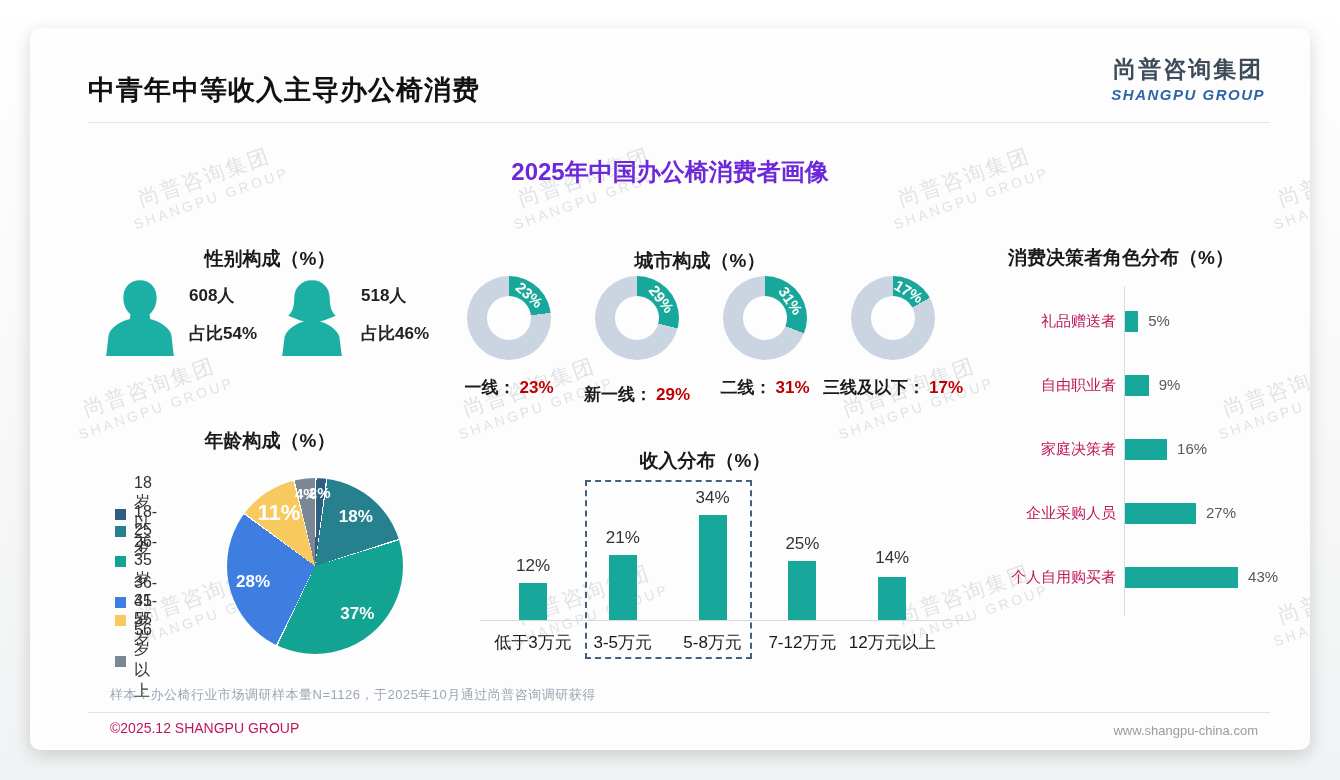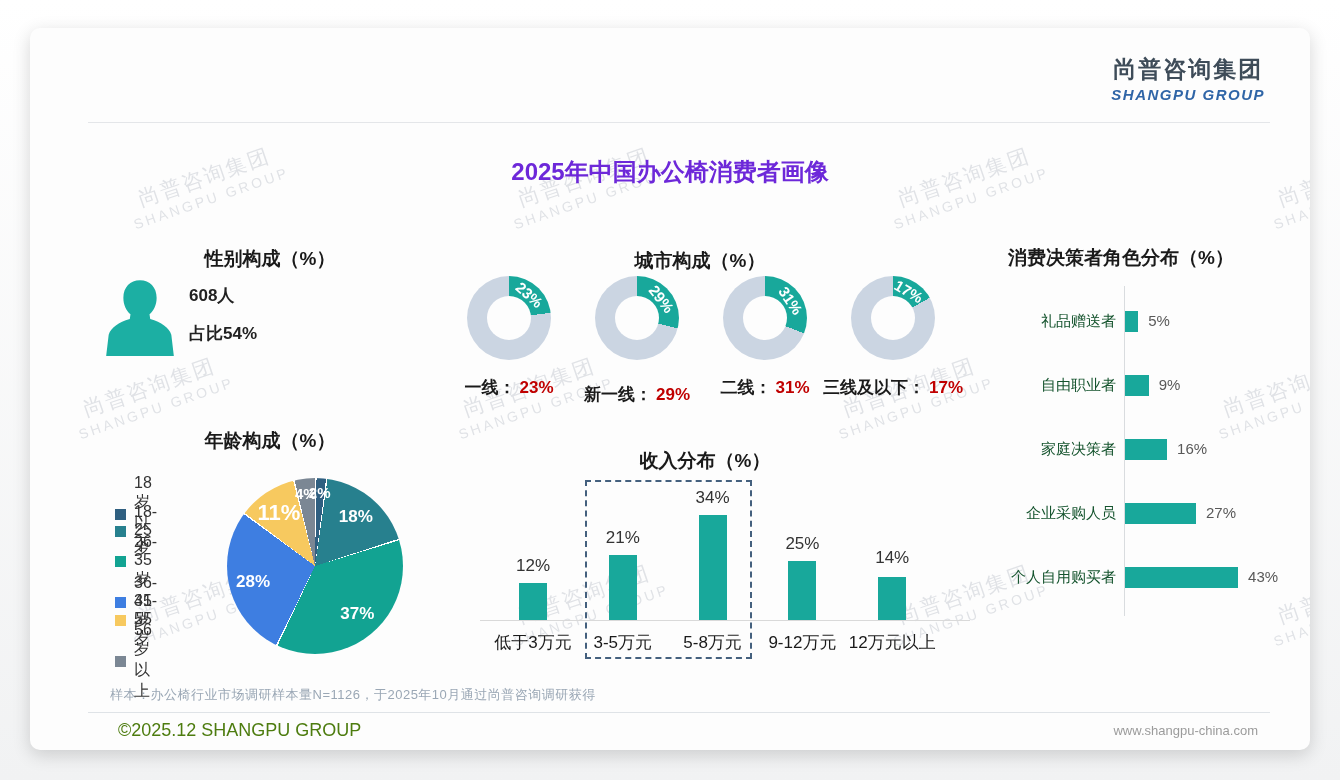--- a/index.html
+++ b/index.html
@@ -33,42 +33,42 @@
   .gender-texts div { font-size:17px; font-weight:bold; color:#222; }
 
   
   .donut { position:absolute; width:84px; height:84px; border-radius:50%; }
   .donut::after { content:""; position:absolute; left:20px; top:20px; width:44px; height:44px; border-radius:50%; background:#fdfdfd; }
   .donut-label { position:absolute; left:50%; top:50%; z-index:3; font-size:15px; font-weight:bold; color:#fff; }
   .donut-cap { position:absolute; text-align:center; font-size:17px; font-weight:bold; color:#1a1a1a; white-space:nowrap; }
   .donut-cap .val { margin-left:4px; }
 
   
-  .role-row-label { position:absolute; font-size:15px; color:#14532d; text-align:right; white-space:nowrap; }
+  .role-row-label { position:absolute; font-size:15px; color:#be185d; text-align:right; white-space:nowrap; }
   .role-bar { position:absolute; height:21px; }
   .role-val { position:absolute; font-size:15px; color:#595959; }
   .roles-axis { position:absolute; width:1px; background:#d9dcdf; }
 
   
   .legend-item { position:absolute; display:flex; align-items:center; font-size:16px; color:#333; }
   .legend-swatch { width:11px; height:11px; margin-right:8px; flex:0 0 auto; }
   .pie { position:absolute; border-radius:50%; }
   .pie-label { position:absolute; color:#fff; font-weight:bold; transform:translate(-50%,-50%); z-index:3; white-space:nowrap; }
 
   
   .inc-bar { position:absolute; }
   .inc-val { position:absolute; font-size:17px; color:#333; text-align:center; }
   .inc-cat { position:absolute; font-size:17px; color:#1a1a1a; text-align:center; white-space:nowrap; }
   .inc-axis { position:absolute; height:1px; background:#d9d9d9; }
   .dash-box { position:absolute; left:555px; top:452px; width:167px; height:179px; border:2px dashed #44607e; z-index:1; }
 
   
   .sample-note { left:80px; top:658px; font-size:13px; color:#9aa7b5; letter-spacing:.5px; }
   .footer-divider { left:58px; top:684px; width:1182px; height:1px; background:#dfe3e7; }
-  .copyright { left:80px; top:692px; font-size:18px; color:#4d7c0f;margin-left:8px; }
+  .copyright { left:80px; top:692px; font-size:14px; color:#be185d; }
   .website { right:52px; top:695px; font-size:13px; color:#9b9b9b; }
 </style>
 </head>
 <body>
 
 <div class="slide">
   <div class="card">
 
     <div class="wm-layer" id="wm-layer">
         <div class="wm" style="left: 95px; top: 135px;">
@@ -114,38 +114,51 @@
         <div class="wm" style="left: 855px; top: 552px;">
           <div class="l1">尚普咨询集团</div>
           <div class="l2">SHANGPU GROUP</div>
         </div>
         <div class="wm" style="left: 1235px; top: 552px;">
           <div class="l1">尚普咨询集团</div>
           <div class="l2">SHANGPU GROUP</div>
         </div>
       </div>
 
+    <div class="z page-title">中青年中等收入主导办公椅消费</div>
     <div class="z logo">
       <div class="logo-cn">尚普咨询集团</div>
       <div class="logo-en">SHANGPU GROUP</div>
     </div>
     <div class="z header-divider"></div>
 
     <div class="z main-title">2025年中国办公椅消费者画像</div>
 
     <div class="z sec-title" style="left:100px;top:218px;width:280px;">性别构成（%）</div>
     <div class="z gender-block" style="left:73px;top:250px;">
       <span class="person-icon">
         <svg width="74" height="78" viewBox="0 0 64 68" fill="#1cafa3">
           <path d="M32 2c8.6 0 14.5 6.2 14.5 15.2 0 6.4-2.6 11.6-6.2 14.4l.6 4.2c9.8 2.8 16.4 7.6 18.4 13.6l2.2 18.6H2.5L4.7 49.4c2-6 8.6-10.8 18.4-13.6l.6-4.2c-3.6-2.8-6.2-8-6.2-14.4C17.5 8.2 23.4 2 32 2z"></path>
         </svg>
       </span>
       <div class="gender-texts" style="margin-left:12px;margin-top:6px;">
         <div>608人</div>
         <div style="margin-top:15px;">占比54%</div>
+      </div>
+    </div>
+    <div class="z gender-block" style="left:245px;top:250px;">
+      <span class="person-icon">
+        <svg width="74" height="78" viewBox="0 0 64 68" fill="#1cafa3">
+          <path d="M32 2c9.4 0 15.5 6.6 15.5 16 0 6.8 1.8 11.8 5.3 15l-9.4 3.6c-7.4 2.6-15.4 2.6-22.8 0L11.2 33c3.5-3.2 5.3-8.2 5.3-15C16.5 8.6 22.6 2 32 2z"></path>
+          <path d="M27 34h10l.8 3.4c9.6 2.8 16 7.6 18 13.5L58 68H6l2.2-17.1c2-5.9 8.4-10.7 18-13.5L27 34z"></path>
+        </svg>
+      </span>
+      <div class="gender-texts" style="margin-left:12px;margin-top:6px;">
+        <div>518人</div>
+        <div style="margin-top:15px;">占比46%</div>
       </div>
     </div>
 
     <div class="z sec-title" style="left:520px;top:220px;width:300px;">城市构成（%）</div>
     <div id="city-donuts">
         <div class="donut z" style="left: 437px; top: 248px; background: conic-gradient(rgb(24, 168, 155) 0deg, rgb(24, 168, 155) 23%, rgb(203, 213, 226) 23%, rgb(203, 213, 226) 100%);">
           <div class="donut-label" style="transform: translate(-50%, -50%) rotate(41.4deg) translateY(-31px);">23%</div>
         </div>
         <div class="donut-cap z" style="left: 389px; top: 348px; width: 180px;"><span>一线：</span><span class="val" style="color: rgb(192, 0, 0);">23%</span></div>
         <div class="donut z" style="left: 565px; top: 248px; background: conic-gradient(rgb(24, 168, 155) 0deg, rgb(24, 168, 155) 29%, rgb(203, 213, 226) 29%, rgb(203, 213, 226) 100%);">
@@ -231,19 +244,19 @@
         <div class="inc-val" style="left: 8px; top: 87.8px; width: 90px;">12%</div>
         <div class="inc-cat" style="left: -7px; top: 163px; width: 120px;">低于3万元</div>
         <div class="inc-bar" style="left: 128.8px; top: 86.9px; width: 28px; height: 65.1px; background: rgb(24, 168, 155);"></div>
         <div class="inc-val" style="left: 97.8px; top: 59.9px; width: 90px;">21%</div>
         <div class="inc-cat" style="left: 82.8px; top: 163px; width: 120px;">3-5万元</div>
         <div class="inc-bar" style="left: 218.6px; top: 46.6px; width: 28px; height: 105.4px; background: rgb(24, 168, 155);"></div>
         <div class="inc-val" style="left: 187.6px; top: 19.6px; width: 90px;">34%</div>
         <div class="inc-cat" style="left: 172.6px; top: 163px; width: 120px;">5-8万元</div>
         <div class="inc-bar" style="left: 308.4px; top: 93.1px; width: 28px; height: 58.9px; background: rgb(24, 168, 155);"></div>
         <div class="inc-val" style="left: 277.4px; top: 66.1px; width: 90px;">25%</div>
-        <div class="inc-cat" style="left: 262.4px; top: 163px; width: 120px;">9-12万元</div>
+        <div class="inc-cat" style="left: 262.4px; top: 163px; width: 120px;">7-12万元</div>
         <div class="inc-bar" style="left: 398.2px; top: 108.6px; width: 28px; height: 43.4px; background: rgb(24, 168, 155);"></div>
         <div class="inc-val" style="left: 367.2px; top: 80px; width: 90px;">14%</div>
         <div class="inc-cat" style="left: 352.2px; top: 163px; width: 120px;">12万元以上</div>
       </div>
     </div>
 </div>
 
 </body></html>

